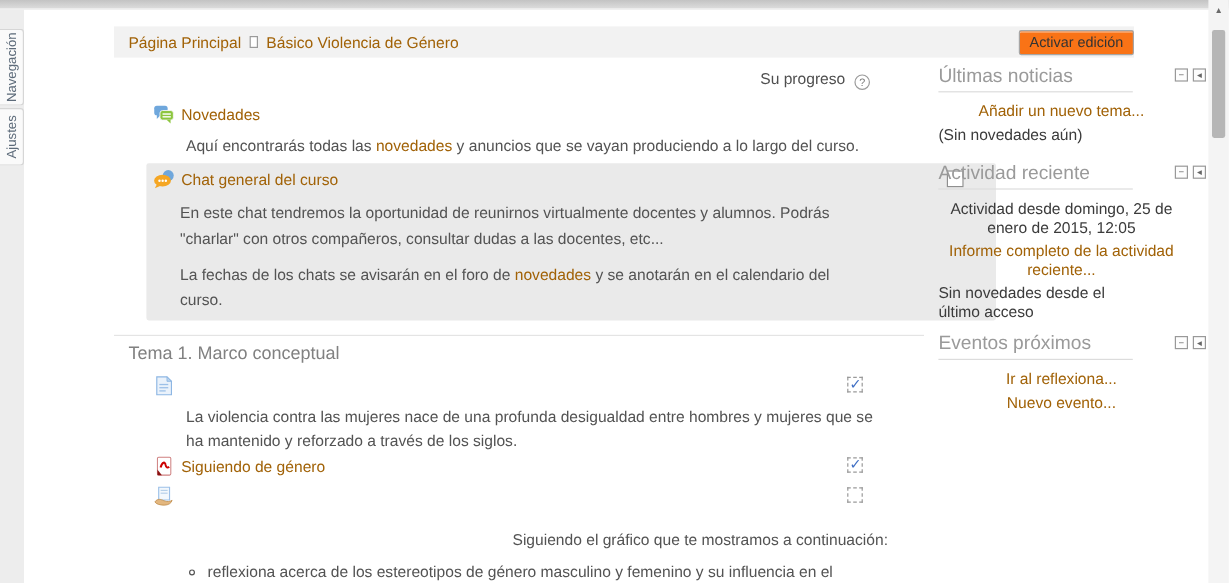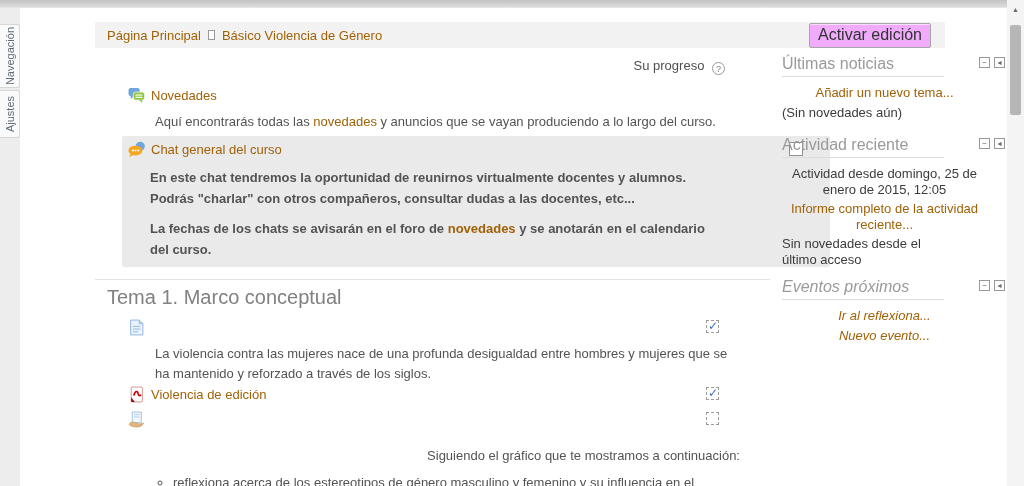--- a/index.html
+++ b/index.html
@@ -19,50 +19,50 @@
     font-size:11px; color:#5d6b7a; white-space:nowrap; }
   .tab-nav { top:16px; height:64px; }
   .tab-ajustes { top:82px; height:48px; }
 
   
   .header-band { position:absolute; left:95px; top:22px; width:850px; height:26px;
     background:#f2f2f2; display:flex; align-items:center; }
   .breadcrumb { padding-left:12px; display:flex; align-items:center; gap:7px; }
   a, .green-link { color:#a16207; text-decoration:none; cursor:pointer; }
   .crumb-sep { display:inline-block; width:7px; height:10px; border:1px solid #9a9a9a; background:#fff; }
-  .edit-btn { margin-left:auto; margin-right:14px; font-family:inherit; font-size:16px; color:#333;
-    background:#f0abfc; border:1px solid #a6a6a6; border-radius:2px; padding:2px 8px 3px 8px;
+  .edit-btn { margin-left:auto; font-family:inherit; font-size:12px; color:#333;
+    background:#f97316; border:1px solid #a6a6a6; border-radius:2px; padding:2px 8px 3px 8px;
     cursor:pointer; box-shadow:0 1px 0 rgba(255,255,255,.6) inset; }
 
   
   .main-col { position:absolute; left:95px; top:55px; width:675px; }
   .progress-row { margin-top:3px; height:16px; text-align:right; padding-right:45px; color:#4f4f4f; }
   .help-circle { display:inline-block; width:13px; height:13px; border:1px solid #9a9a9a; border-radius:50%;
     font-size:9px; line-height:12px; text-align:center; color:#777; margin-left:4px; vertical-align:-2px; cursor:pointer; }
 
   .module-row { position:relative; margin-left:33px; height:17px; display:flex; align-items:center; gap:6px; }
   .module-row .micon { width:17px; height:17px; flex:0 0 17px; }
   .module-desc { margin-left:60px; width:585px; line-height:20px; }
   .mt-nov { margin-top:13px; }
   .desc-nov { margin-top:8px; }
 
   .chat-box { margin-top:4px; margin-left:27px; width:708px; background:#eaeaea; border-radius:2px;
     padding:5px 0 7px 0; }
   .chat-box .module-row { margin-left:6px; }
-  .chat-box p { margin:9px 0 0 28px; width:575px; line-height:21px;font-weight:bold; }
+  .chat-box p { margin:9px 0 0 28px; width:575px; line-height:21px; }
 
   .cbox-solid { position:absolute; right:27px; top:1px; width:14px; height:14px;
     border:1px solid #8f8f8f; background:#fff; cursor:pointer; }
   .cbox-dashed { position:absolute; right:51px; top:1px; width:13px; height:13px;
     border:1px dashed #9a9a9a; background:#fff; }
   .cbox-dashed i { font-style:normal; color:#3f6fc4; font-size:12px; font-weight:bold;
     position:absolute; left:1px; top:-2px; }
 
   .section-divider { margin-top:12px; border:none; border-top:1px solid #e4e4e4; width:100%; }
-  .section-title { margin-top:6px; margin-left:12px; font-size:20px; font-weight:normal; color:#818181; }
+  .section-title { margin-top:6px; margin-left:12px; font-size:15px; font-weight:normal; color:#818181; }
 
   .mt-intro { margin-top:10px; }
   .desc-intro { margin-top:8px; }
   .mt-pdf { margin-top:2px; }
   .mt-origen { margin-top:8px; }
   .desc-origen { margin-top:18px; width:585px;text-align:right; }
 
   ul.course-list { margin:8px 0 0 78px; width:560px; list-style:circle; }
   ul.course-list li { line-height:17px; margin-bottom:3px; }
 
@@ -73,21 +73,21 @@
   .block-title { font-size:16px; color:#9a9a9a; font-weight:normal; }
   .block-icons { margin-left:auto; display:flex; gap:4px; padding-top:2px; }
   .bicon { width:11px; height:11px; border:1px solid #999; background:#fdfdfd; font-size:8px;
     line-height:9px; text-align:center; color:#666; cursor:pointer; }
   .block-hr { border:none; border-top:1px solid #dcdcdc; width:162px; margin:3px 0 0 0; }
   .block p { width:205px; line-height:15.5px; margin-top:4px; }
   .b-center { text-align:center; }
   .b-dark { color:#3b3b3b; }
   .w-narrow { width:150px !important; }
   .blk2 { margin-top:16px; }
-  .blk3 { margin-top:11px;font-style:italic; }
+  .blk3 { margin-top:11px; }
   .gap8 { margin-top:8px !important; }
 
   
   .scrollbar { position:absolute; left:1007px; top:0; width:17px; height:486px; background:#f4f4f4; }
   .scroll-arrow { position:absolute; left:0; top:6px; width:17px; text-align:center;
     font-size:7px; color:#6a6a6a; cursor:pointer; }
   .scroll-thumb { position:absolute; left:3px; top:25px; width:11px; height:90px;
     background:#b6b6b6; border-radius:2px; cursor:grab; }
 </style>
 </head>
@@ -167,21 +167,21 @@
       </span>
   </div>
   <p class="module-desc desc-intro">La violencia contra las mujeres nace de una profunda desigualdad entre hombres y mujeres que se ha mantenido y reforzado a través de los siglos.</p>
 
   <div class="module-row mt-pdf">
     <svg class="micon" viewBox="0 0 16 16">
       <rect x="3" y="1" width="10.5" height="14" rx="1" fill="#fff" stroke="#cf8080" stroke-width="0.8"></rect>
       <path d="M5.5 9 C6.8 4.2 9 4.4 9.4 7 C9.8 9.2 11 9.6 12.2 8.4" stroke="#cc0000" stroke-width="1.6" fill="none"></path>
       <path d="M3 10.5 L6.5 15 H3 Z" fill="#8a1111"></path>
     </svg>
-    <a>Violencia de edición</a>
+    <a>Siguiendo de género</a>
     <span class="cbox-dashed">
         <i>✓</i>
       </span>
   </div>
 
   <div class="module-row mt-origen">
     <svg class="micon" viewBox="0 0 16 16">
       <path d="M4 1 h8.5 V11 H4 Z" fill="#f3f8fd" stroke="#9cc0e8" stroke-width="0.9"></path>
       <rect x="5.5" y="3" width="5.5" height="0.9" fill="#b5cfe9"></rect>
       <rect x="5.5" y="5.2" width="5.5" height="0.9" fill="#b5cfe9"></rect>

